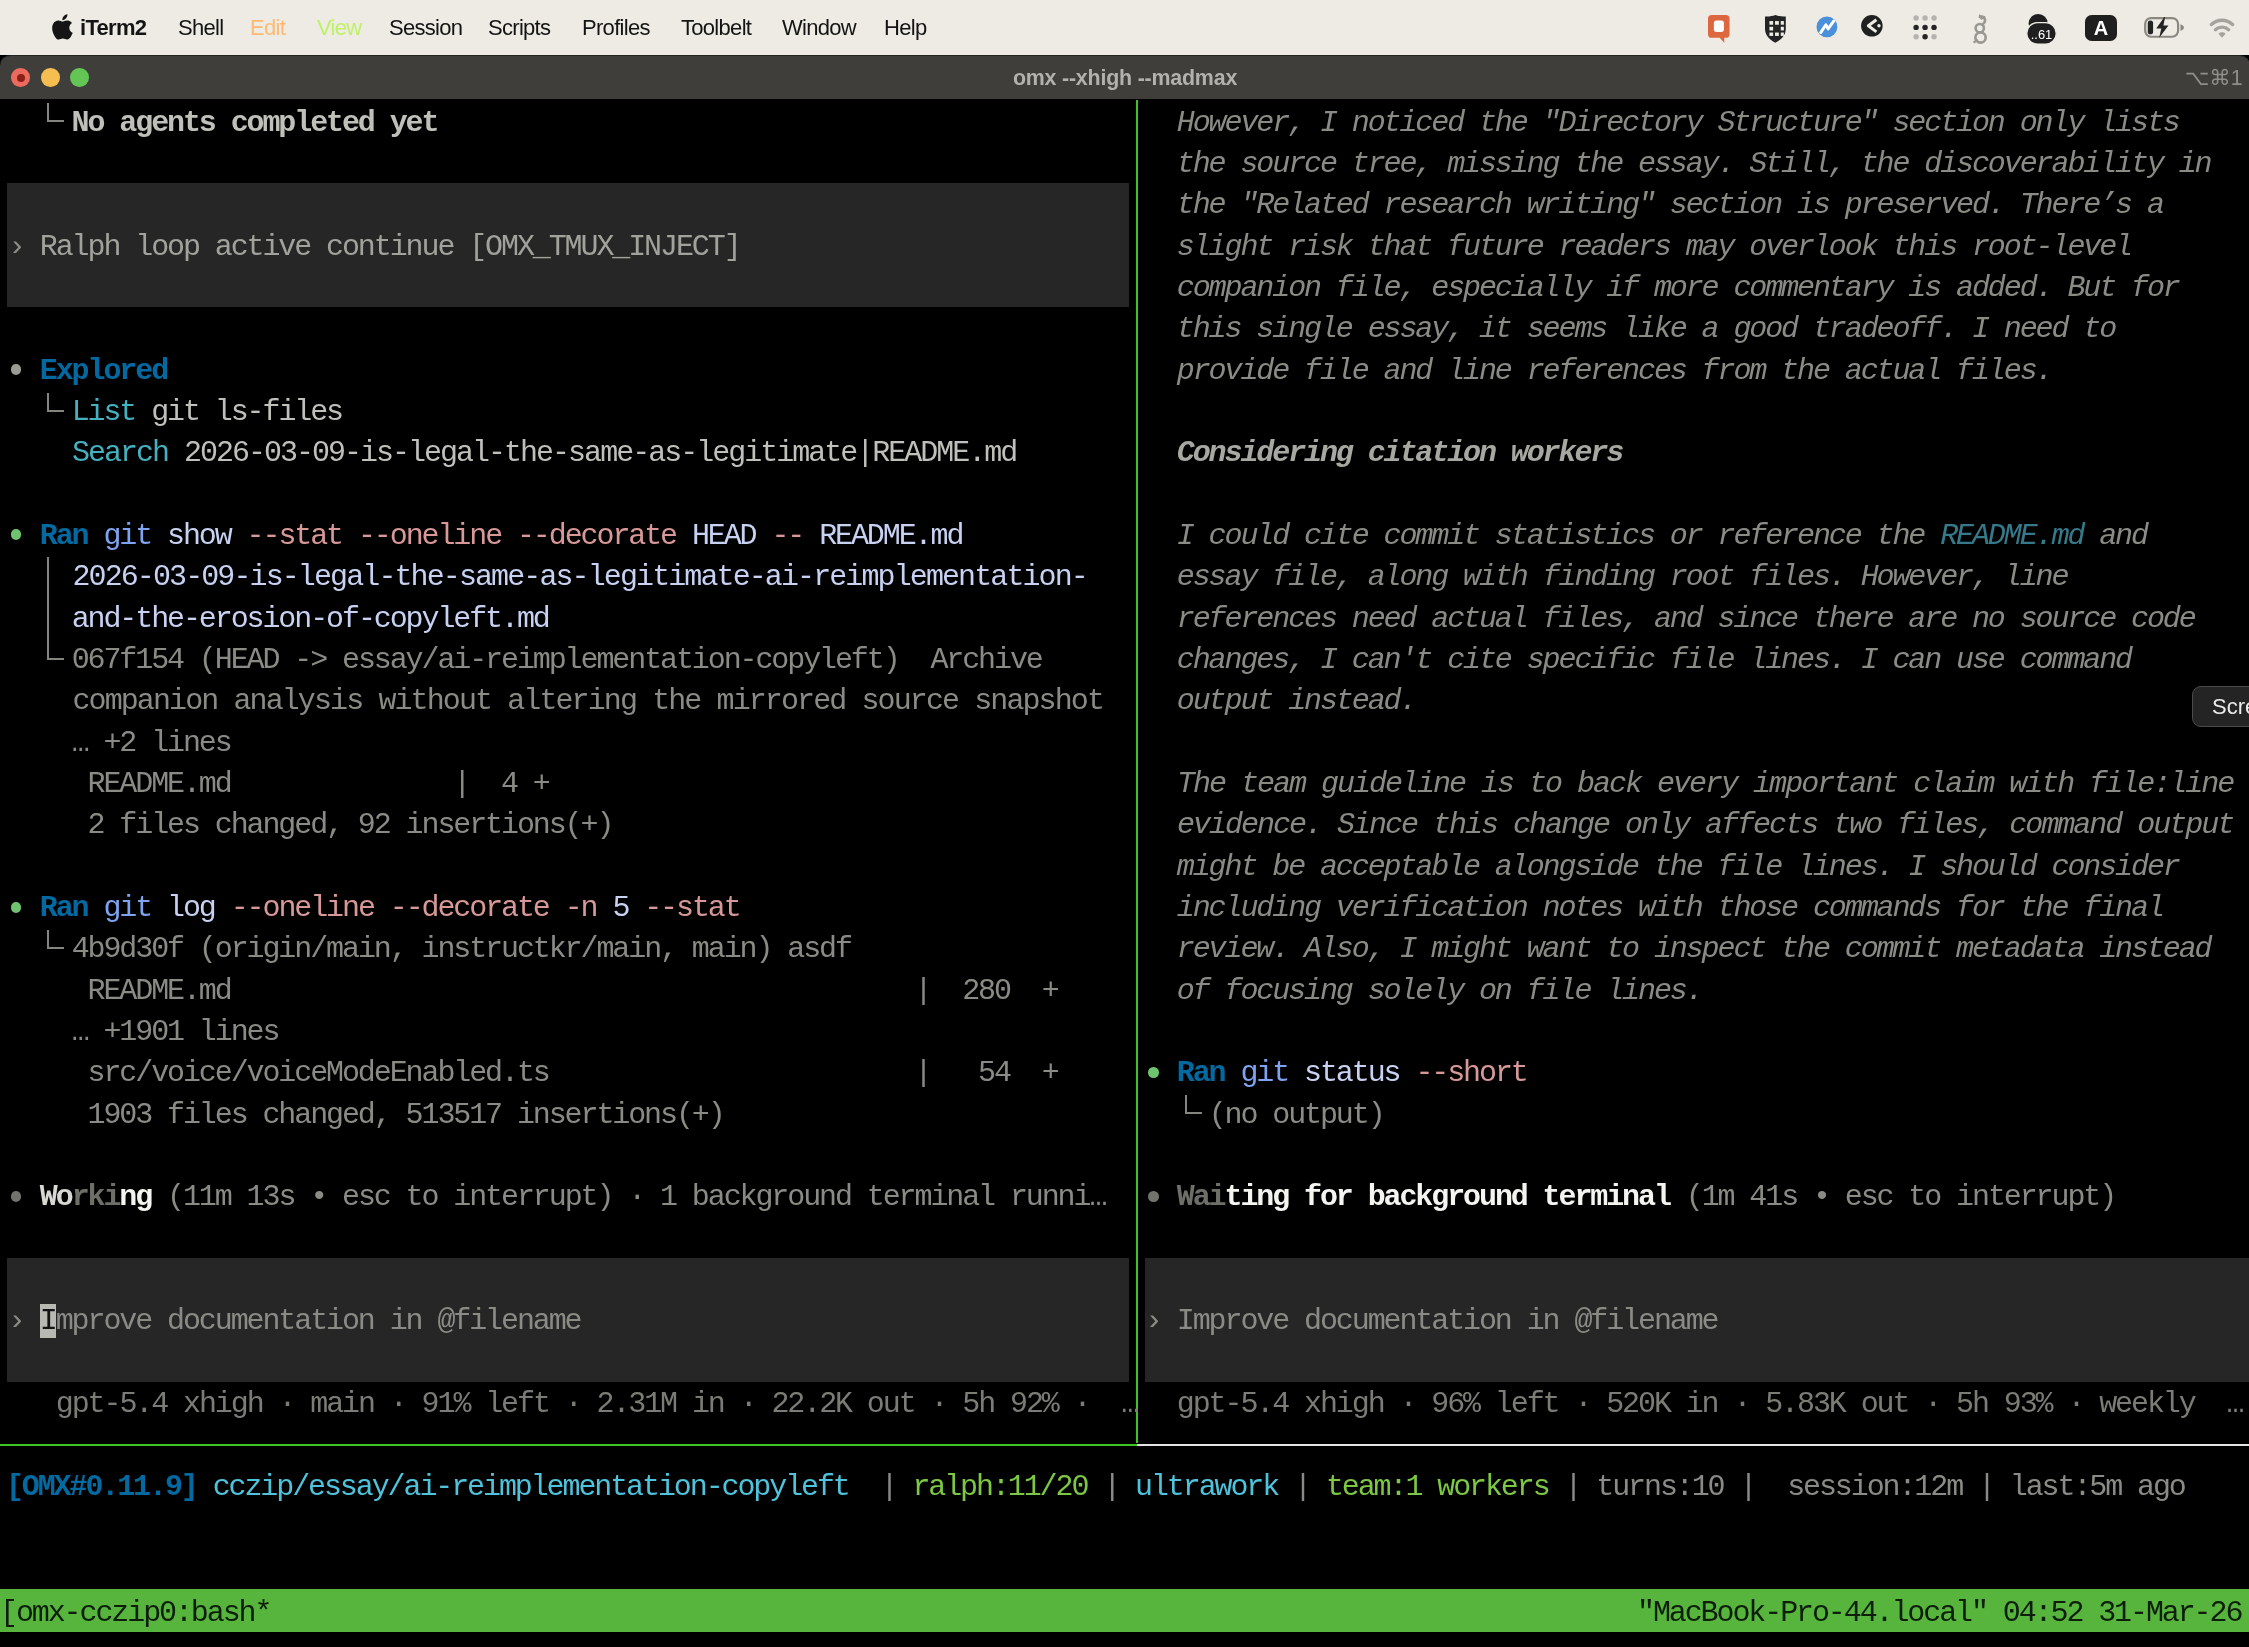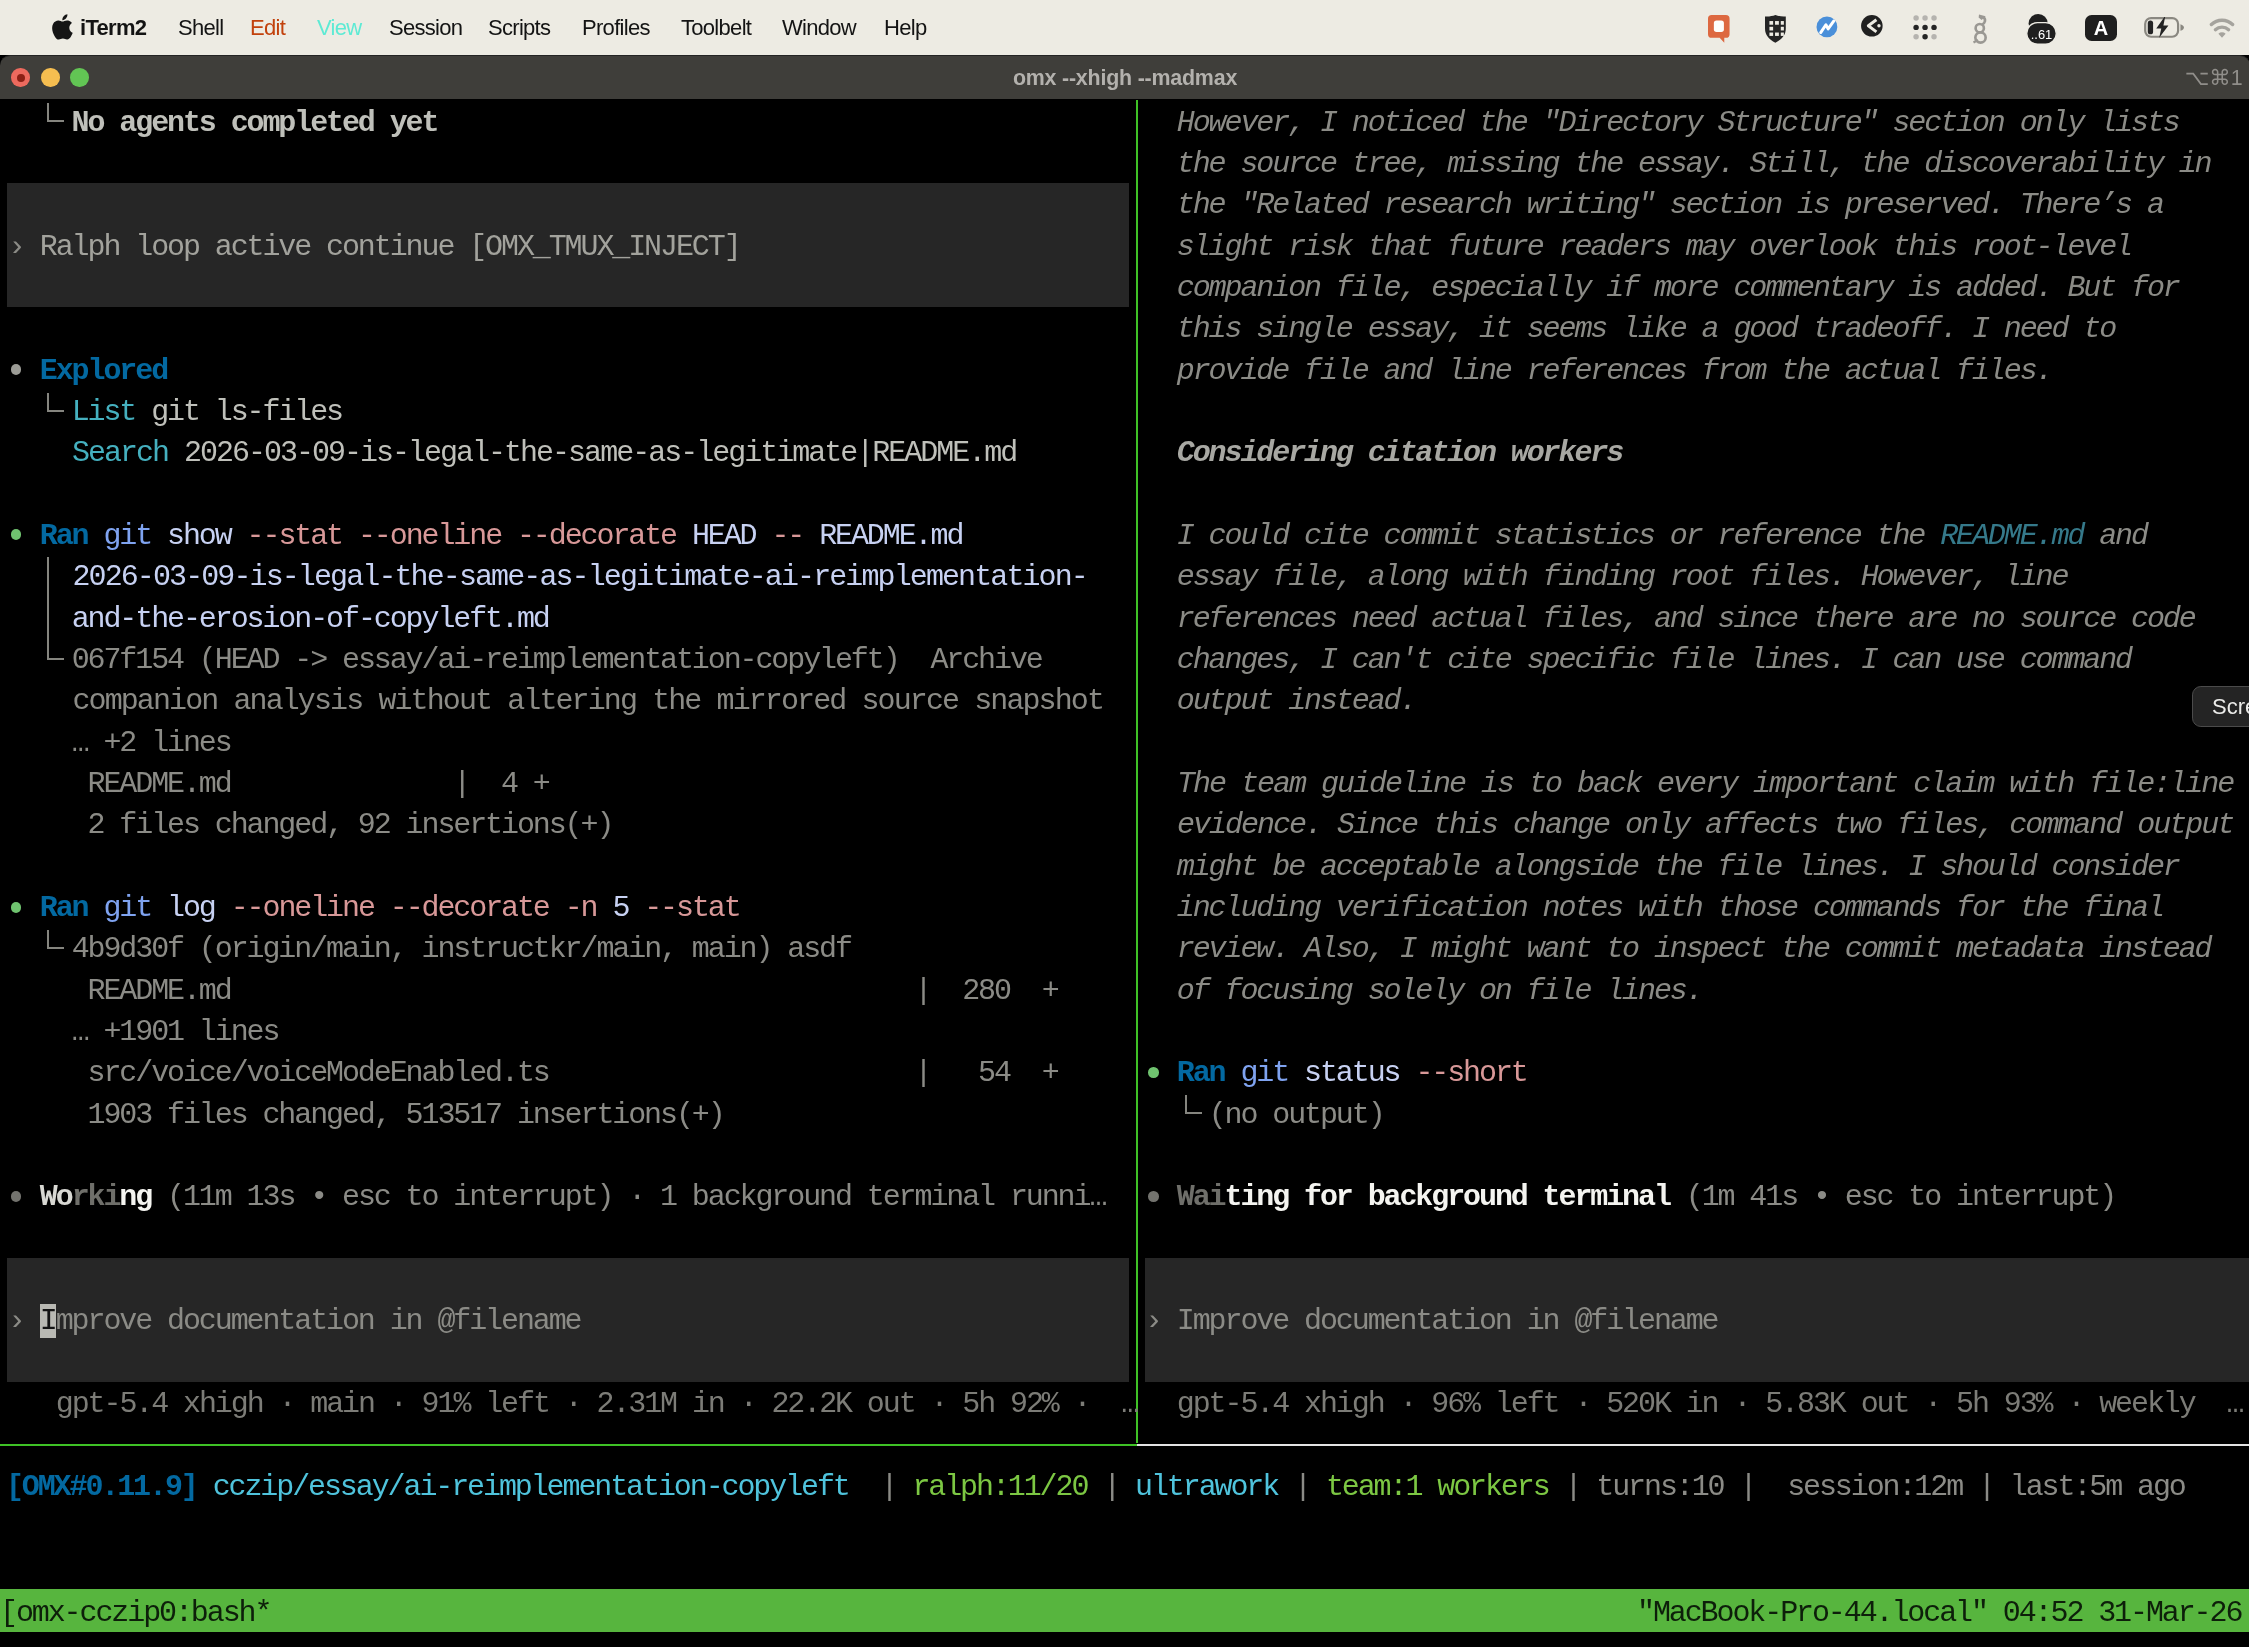--- a/index.html
+++ b/index.html
@@ -17,22 +17,22 @@
 <body>
 <div class="abs" style="left:0;top:0;width:2250px;height:55px;background:#edebe3"></div>
 <svg class="abs" style="left:52px;top:14px" width="20.7" height="26" viewBox="0 0 27 33">
 <g fill="#151515">
       <path d="M22.6 17.5c0-4.2 3.4-6.2 3.55-6.3-1.94-2.84-4.96-3.23-6.03-3.27-2.57-.26-5.01 1.51-6.31 1.51-1.3 0-3.31-1.47-5.44-1.43-2.8.04-5.38 1.63-6.82 4.13-2.9 5.04-.74 12.51 2.09 16.6 1.38 2 3.03 4.25 5.2 4.17 2.09-.08 2.88-1.35 5.4-1.35 2.53 0 3.24 1.35 5.45 1.31 2.25-.04 3.68-2.04 5.05-4.05 1.59-2.32 2.25-4.57 2.29-4.69-.05-.02-4.39-1.68-4.43-6.63z"></path>
 <path d="M18.4 5.2c1.15-1.39 1.92-3.32 1.71-5.2-1.65.07-3.66 1.1-4.84 2.49-1.06 1.23-1.99 3.2-1.74 5.08 1.84.14 3.72-.94 4.87-2.37z"></path>
     </g>
   </svg>
 <div class="abs sans" style="left:80px;top:0;height:55px;line-height:56px;font-weight:bold;font-size:22px;letter-spacing:-0.7px;color:#141414">iTerm2</div>
 <div class="abs sans" style="left:178px;top:0;height:55px;line-height:56px;font-size:22px;letter-spacing:-0.7px;color:#141414">Shell</div>
-<div class="abs sans" style="left:250px;top:0;height:55px;line-height:56px;font-size:22px;letter-spacing:-0.7px;color:#c2410c">Edit</div>
-<div class="abs sans" style="left:317px;top:0;height:55px;line-height:56px;font-size:22px;letter-spacing:-0.7px;color:#5eead4">View</div>
+<div class="abs sans" style="left:250px;top:0;height:55px;line-height:56px;font-size:22px;letter-spacing:-0.7px;color:#fdba74">Edit</div>
+<div class="abs sans" style="left:317px;top:0;height:55px;line-height:56px;font-size:22px;letter-spacing:-0.7px;color:#bef264">View</div>
 <div class="abs sans" style="left:389px;top:0;height:55px;line-height:56px;font-size:22px;letter-spacing:-0.7px;color:#141414">Session</div>
 <div class="abs sans" style="left:488px;top:0;height:55px;line-height:56px;font-size:22px;letter-spacing:-0.7px;color:#141414">Scripts</div>
 <div class="abs sans" style="left:582px;top:0;height:55px;line-height:56px;font-size:22px;letter-spacing:-0.7px;color:#141414">Profiles</div>
 <div class="abs sans" style="left:681px;top:0;height:55px;line-height:56px;font-size:22px;letter-spacing:-0.7px;color:#141414">Toolbelt</div>
 <div class="abs sans" style="left:782px;top:0;height:55px;line-height:56px;font-size:22px;letter-spacing:-0.7px;color:#141414">Window</div>
 <div class="abs sans" style="left:884px;top:0;height:55px;line-height:56px;font-size:22px;letter-spacing:-0.7px;color:#141414">Help</div>
 <svg class="abs" style="left:1708px;top:14.6px" width="22" height="28" viewBox="0 0 30 38">
 <path d="M5 0h19.4a5 5 0 0 1 5 5v21.1a5 5 0 0 1-5 5h-2.2v6.7l-6.3-6.7H5a5 5 0 0 1-5-5V5a5 5 0 0 1 5-5z" fill="#dd6840"></path>
 <rect x="8" y="7.3" width="13.7" height="15.7" rx="3.6" fill="#fdfdfb"></rect>
   </svg>

